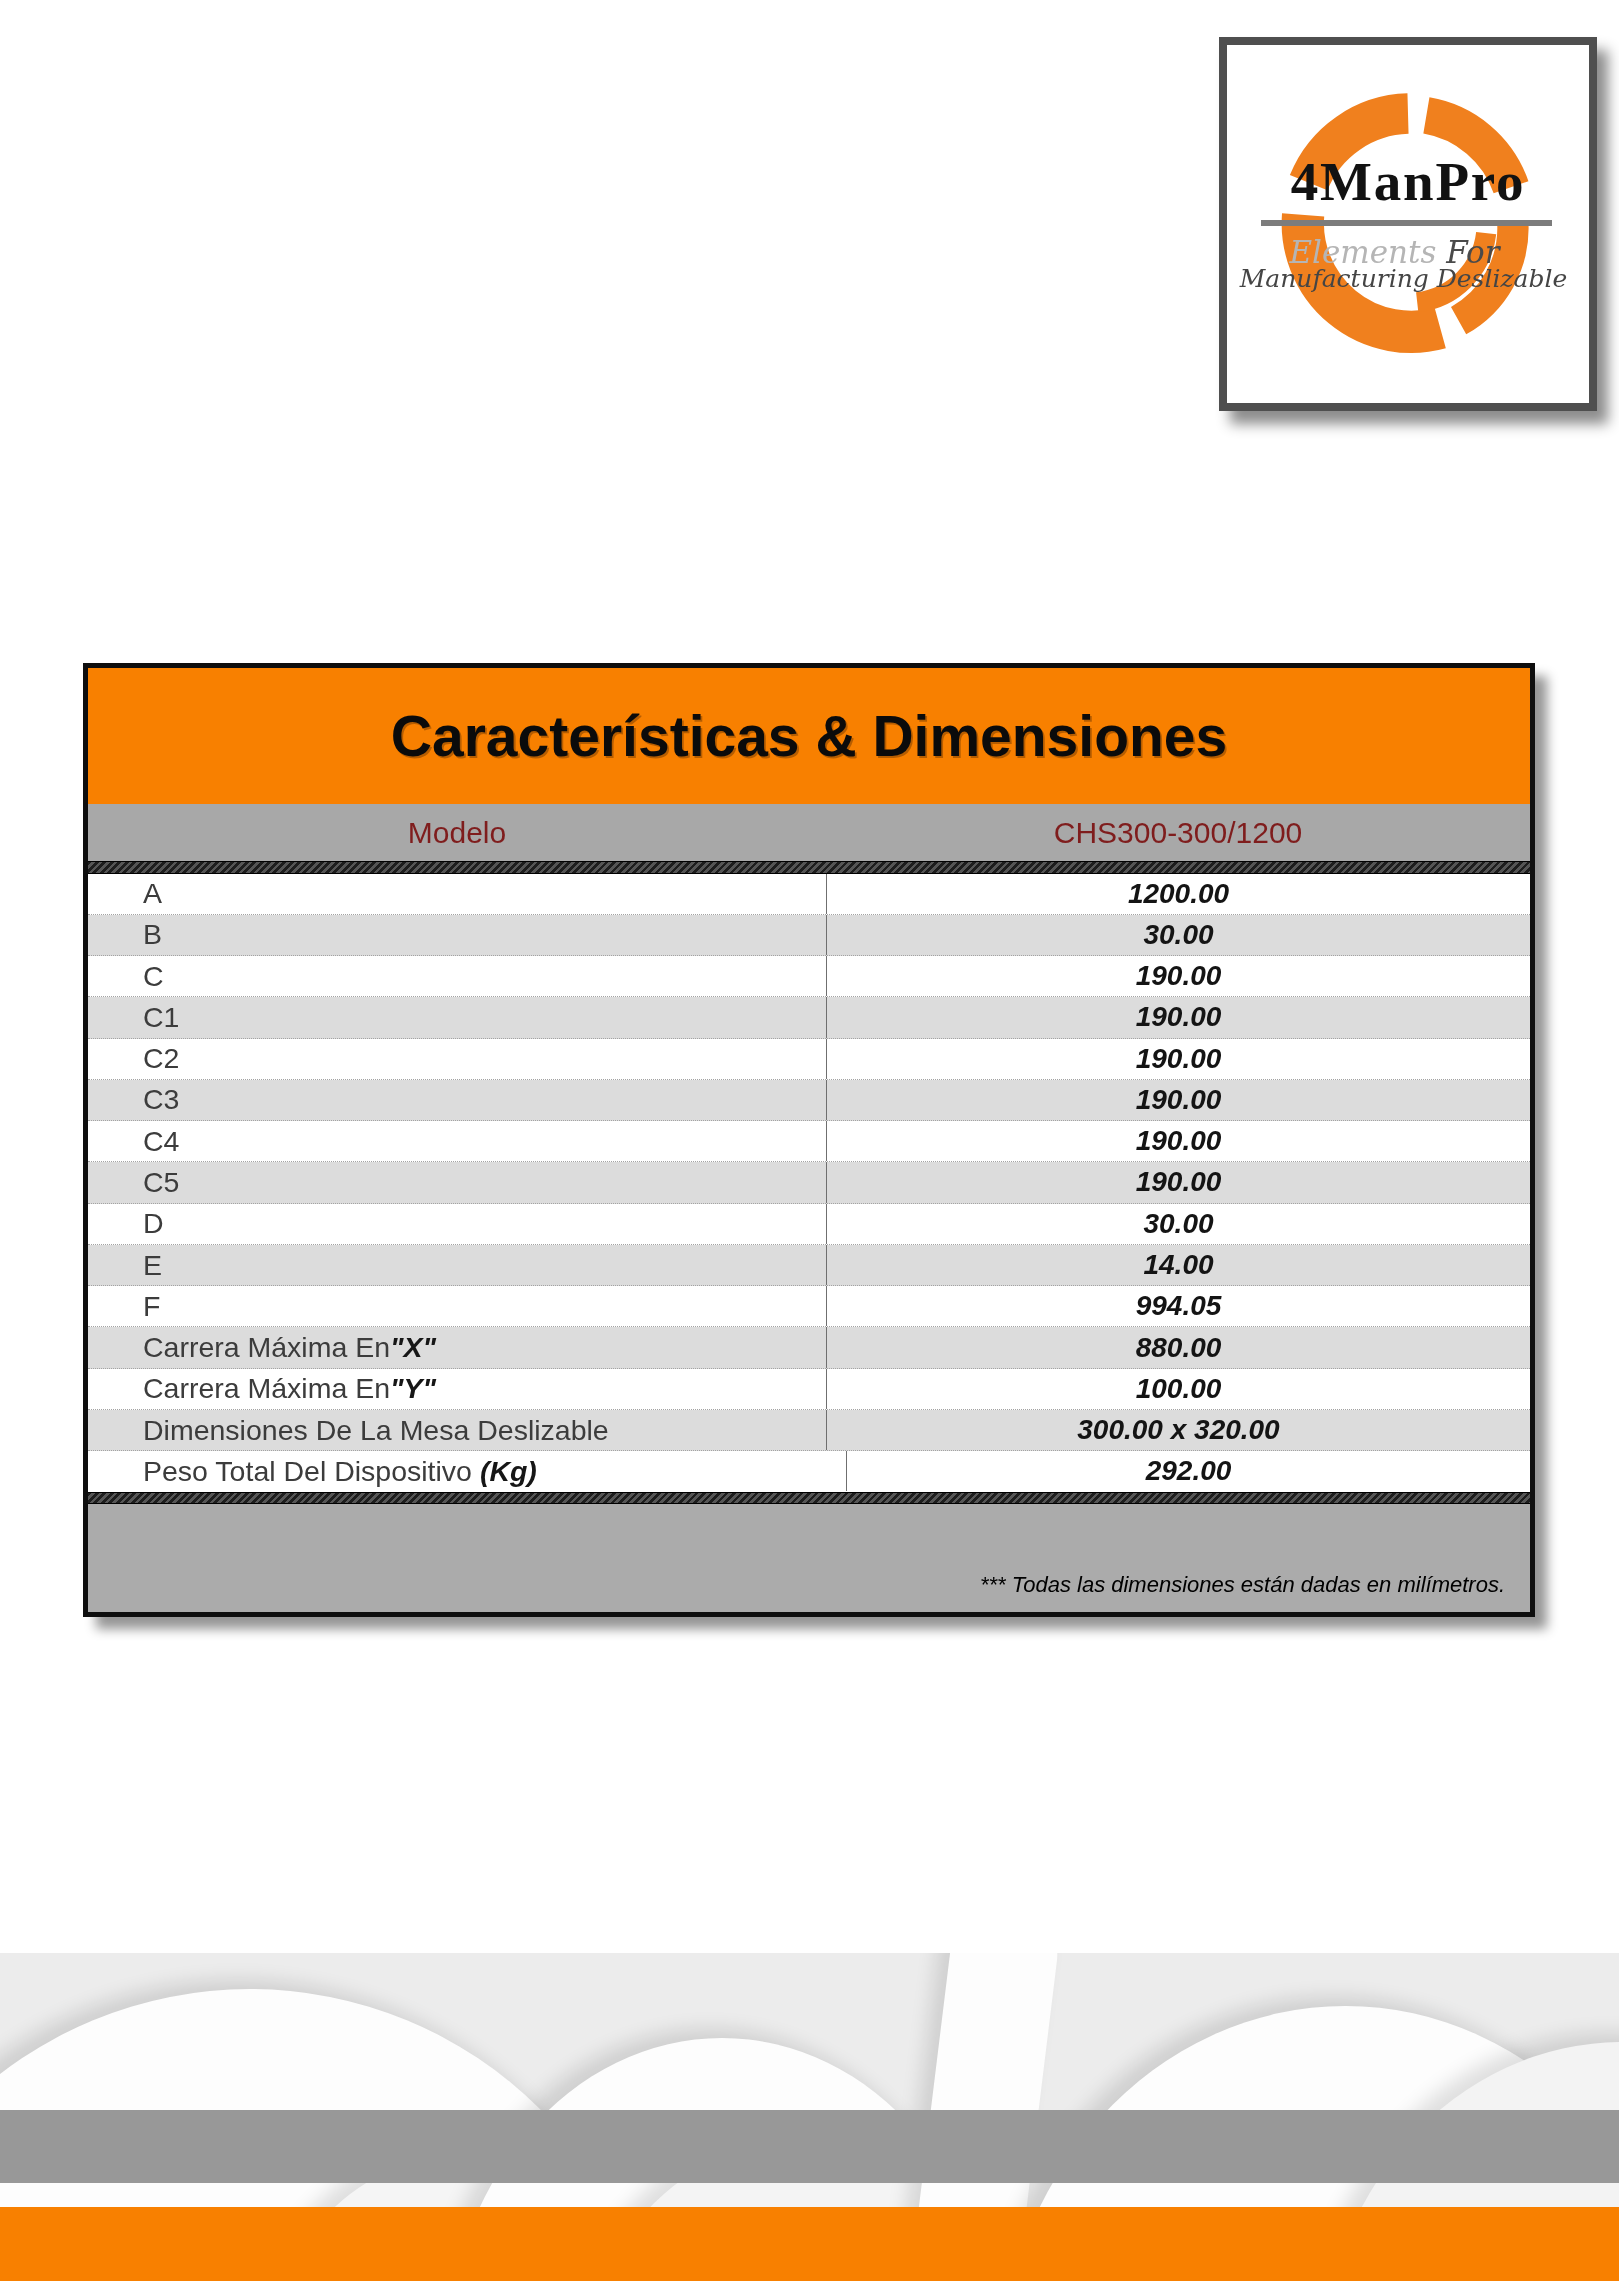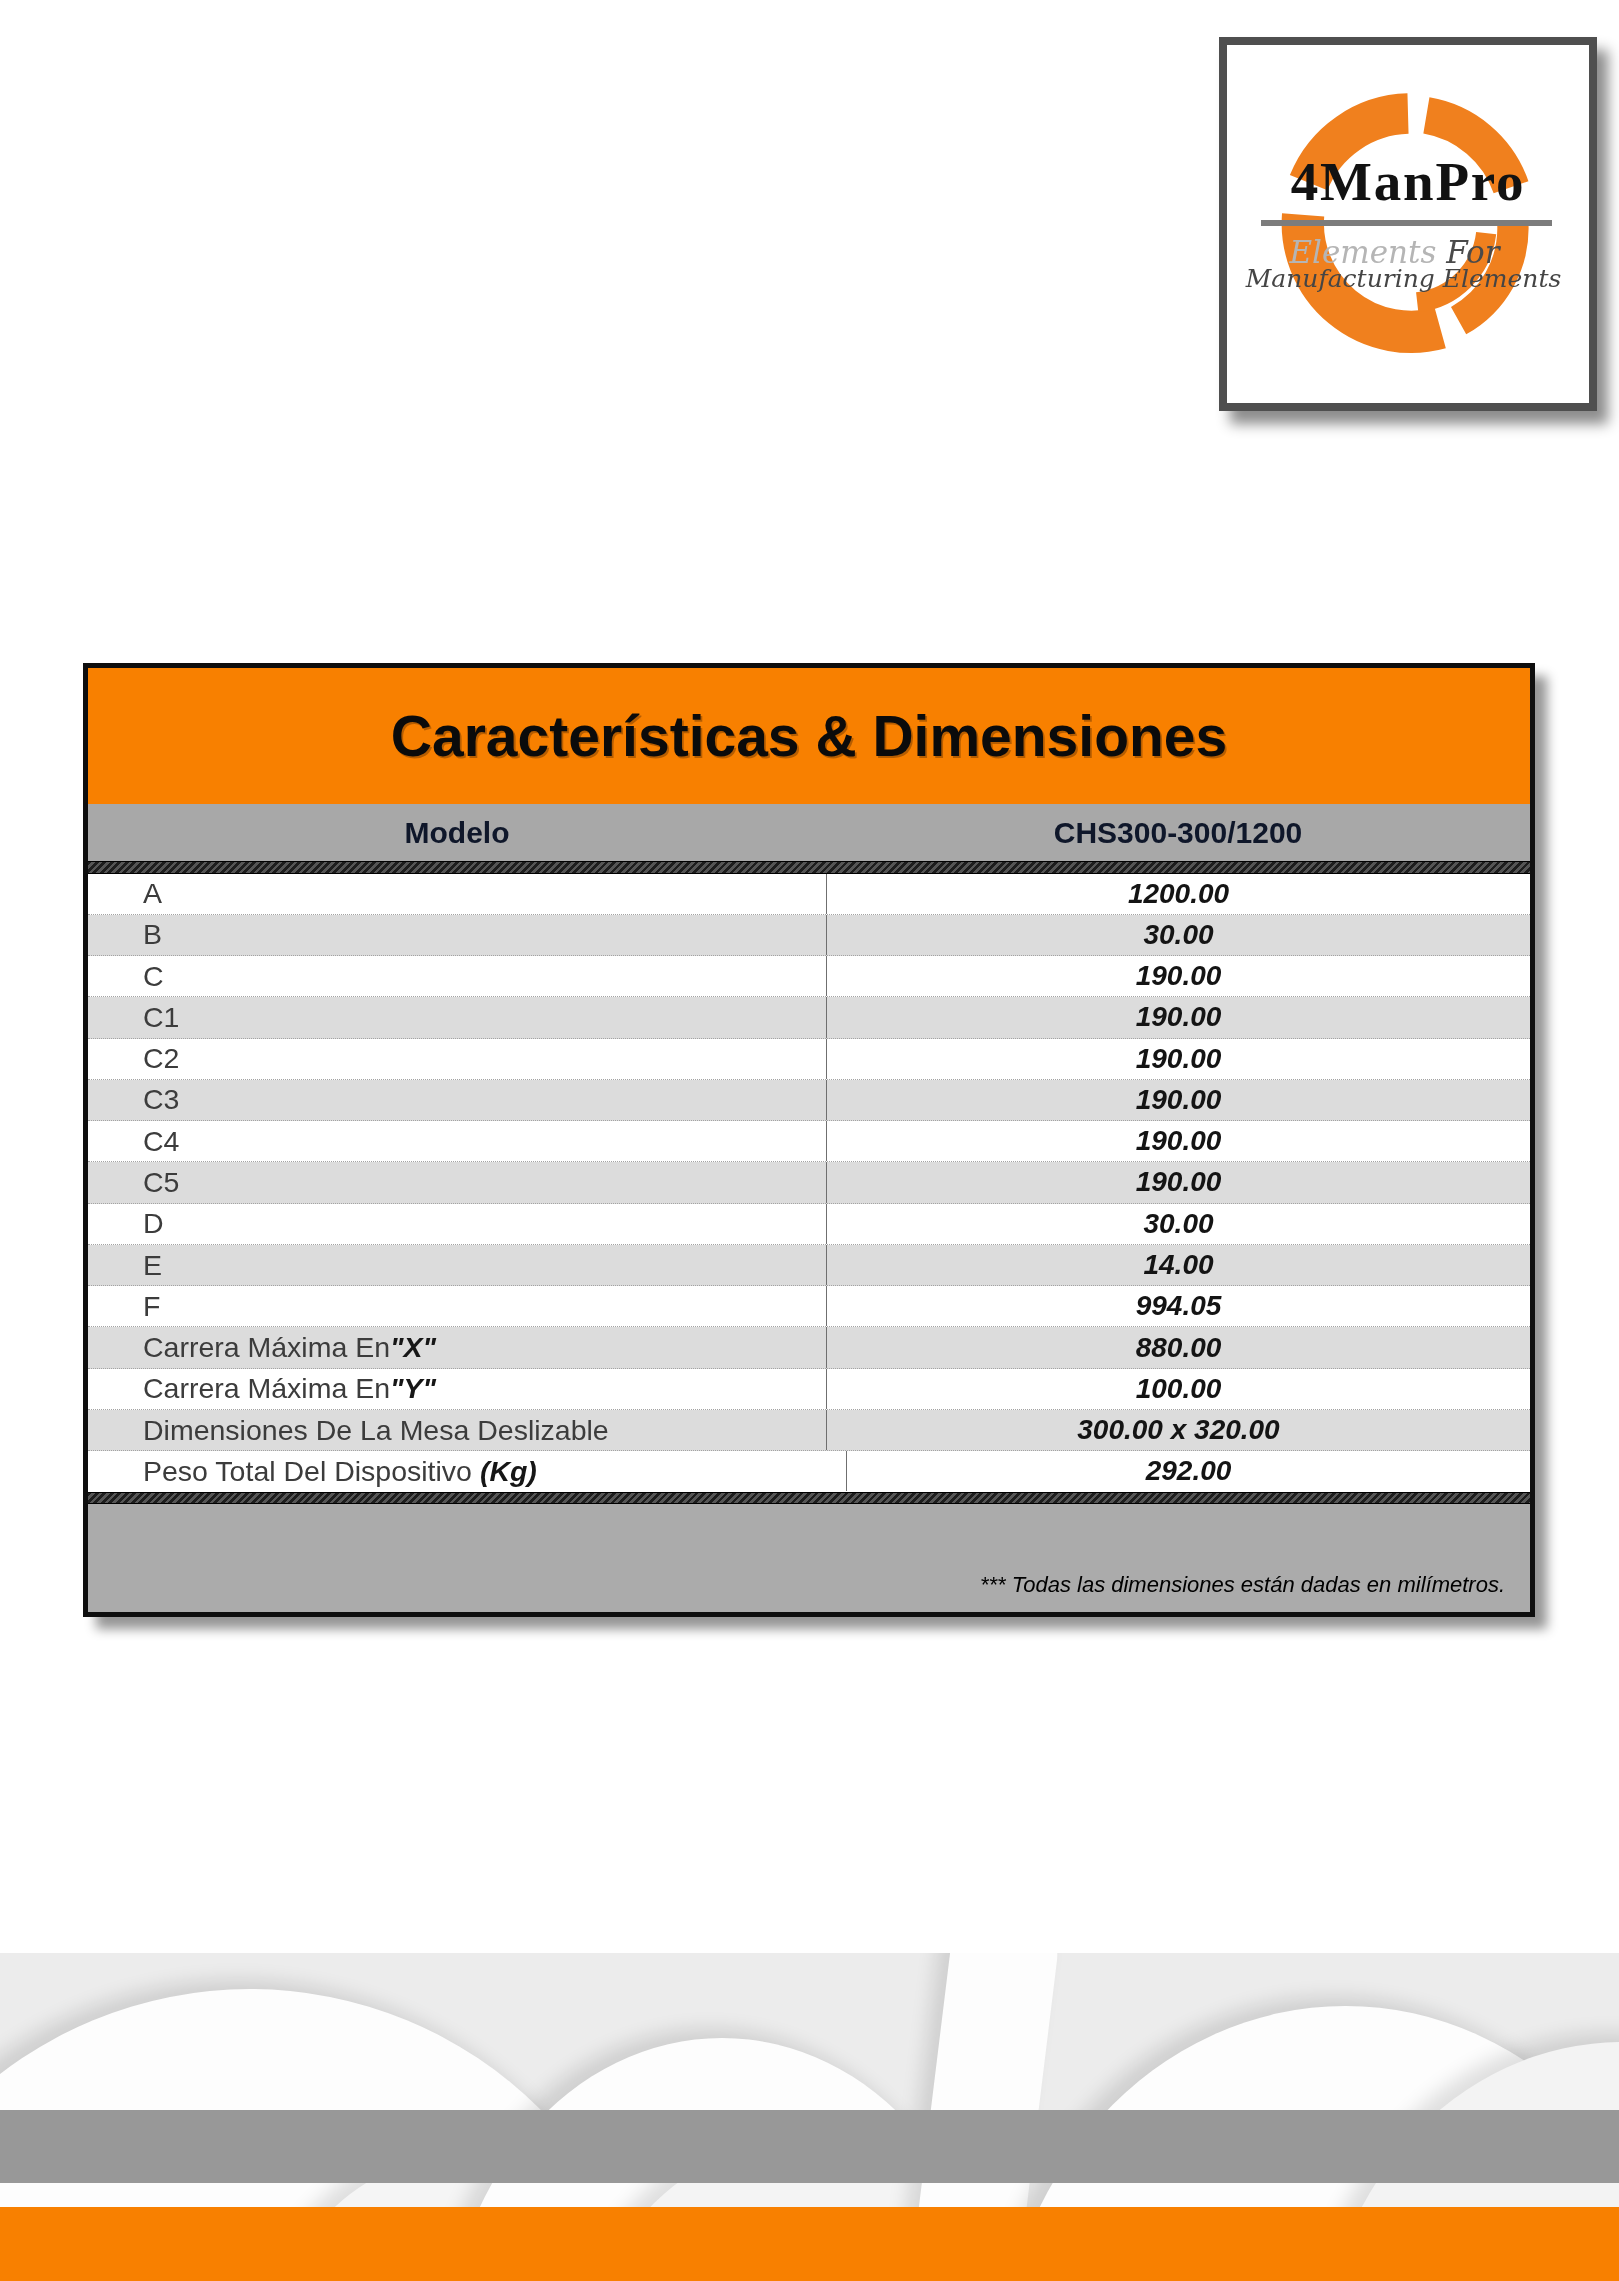--- a/index.html
+++ b/index.html
@@ -43,21 +43,21 @@
   .band-title{
     height:136px;flex:0 0 136px;background:#f88000;
     display:flex;align-items:center;justify-content:center;
   }
   .band-title span{
     font-size:57px;font-weight:bold;color:#0b0b0b;letter-spacing:0px;
     text-shadow:1.8px 1.8px 0 rgba(60,30,0,0.35);
   }
   .band-model{height:57px;flex:0 0 57px;background:#a8a8a8;display:flex;}
   .model-cell{display:flex;align-items:center;justify-content:center;
-    font-size:30px;font-weight:bold;color:#0f172a;}
+    font-size:30px;font-weight:normal;color:#7f1d1d;}
   .model-cell.left{flex:0 0 738px;}
   .model-cell.right{flex:1;}
   .sep-dark{
     height:12.5px;flex:0 0 12.5px;
     background:repeating-linear-gradient(135deg,#1d1d1d 0 2.7px,#555 2.7px 5.3px);
     border-top:0.9px solid #000;border-bottom:0.9px solid #000;box-sizing:border-box;
   }
   .rows{flex:1;display:flex;flex-direction:column;}
   .row{flex:1;display:flex;border-bottom:1.8px dotted #a3a3a3;box-sizing:border-box;}
   .row:last-child{border-bottom:none;gap:20px;}
@@ -105,21 +105,21 @@
       <path d="M 36 140 A 118 118 0 0 0 185 263" fill="none" stroke="#f0801e" stroke-width="46"></path>
       <path d="M 205 255 A 115 115 0 0 0 264 150" fill="none" stroke="#f0801e" stroke-width="34"></path>
       <path d="M 235 160 A 85 85 0 0 1 160 235" fill="none" stroke="#f0801e" stroke-width="22"></path>
     </svg>
     <div class="brand">4ManPro</div>
     <div class="brand-rule"></div>
     <div class="tagline1">
       <span class="tl-light">Elements</span>
       <span class="tl-dark">For</span>
     </div>
-    <div class="tagline2">Manufacturing Elements</div>
+    <div class="tagline2">Manufacturing Deslizable</div>
   </div>
 
   <div class="spec-table">
     <div class="band-title">
       <span>Características &amp; Dimensiones</span>
     </div>
     <div class="band-model">
       <div class="model-cell left">Modelo</div>
       <div class="model-cell right">CHS300-300/1200</div>
     </div>

